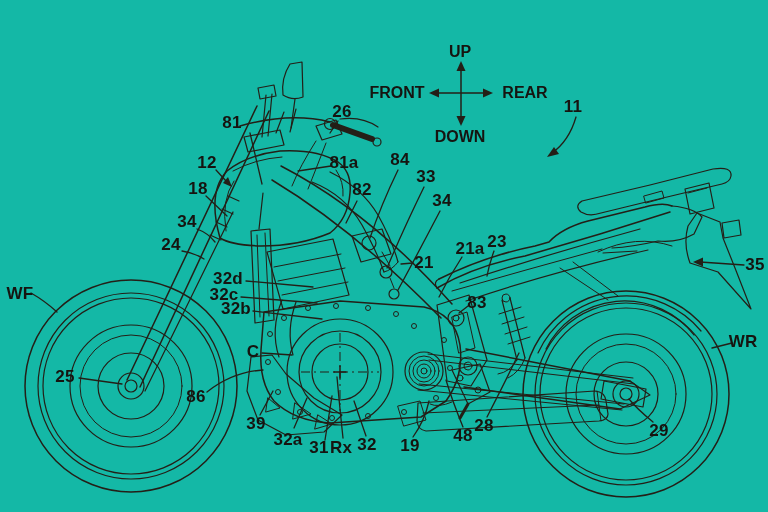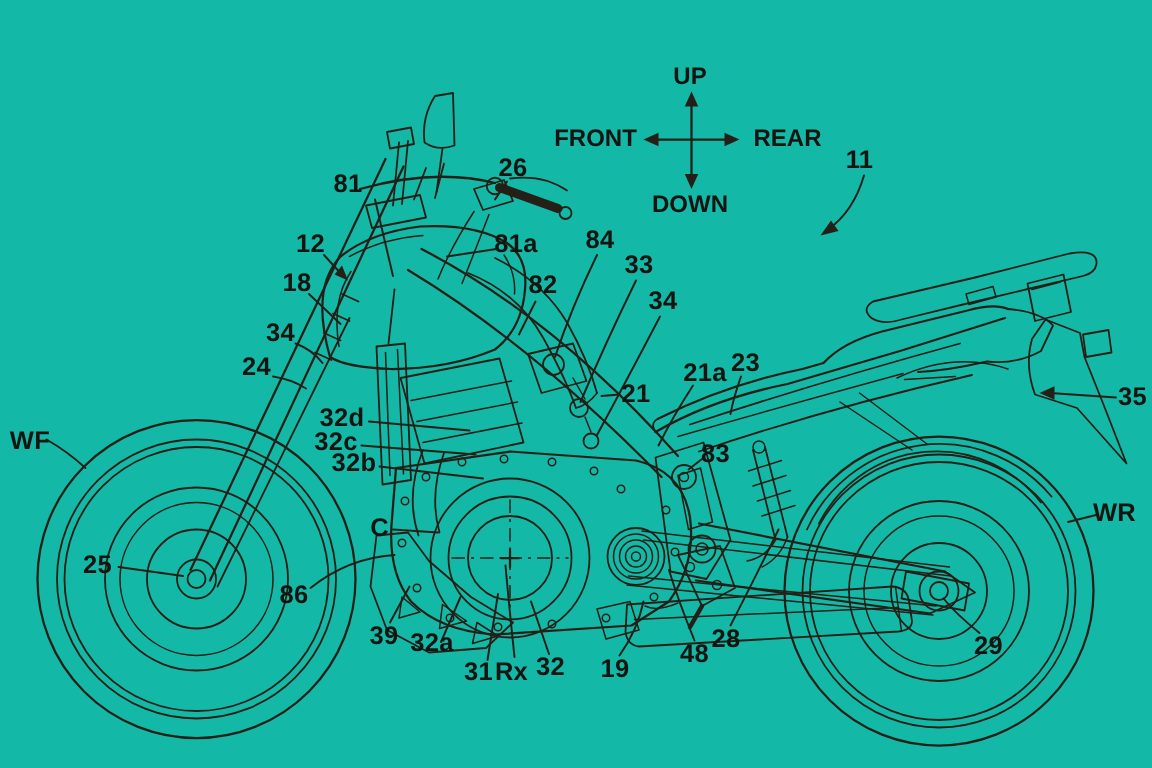--- a/index.html
+++ b/index.html
@@ -314,21 +314,21 @@
   <span class="ref" style="left:228px;top:279px">32d</span>
   <span class="ref" style="left:20px;top:294px">WF</span>
   <span class="ref" style="left:224px;top:295px">32c</span>
   <span class="ref" style="left:236px;top:309px">32b</span>
   <span class="ref" style="left:477px;top:303px">83</span>
   <span class="ref" style="left:743px;top:342px">WR</span>
   <span class="ref" style="left:253px;top:352px">C</span>
   <span class="ref" style="left:65px;top:377px">25</span>
   <span class="ref" style="left:196px;top:397px">86</span>
   <span class="ref" style="left:256px;top:424px">39</span>
-  <span class="ref" style="left:288px;top:429px">32a</span>
+  <span class="ref" style="left:288px;top:440px">32a</span>
   <span class="ref" style="left:319px;top:448px">31</span>
   <span class="ref" style="left:341px;top:448px">Rx</span>
   <span class="ref" style="left:367px;top:445px">32</span>
   <span class="ref" style="left:410px;top:446px">19</span>
   <span class="ref" style="left:463px;top:436px">48</span>
   <span class="ref" style="left:484px;top:426px">28</span>
   <span class="ref" style="left:659px;top:431px">29</span>
 
 </div>
 

